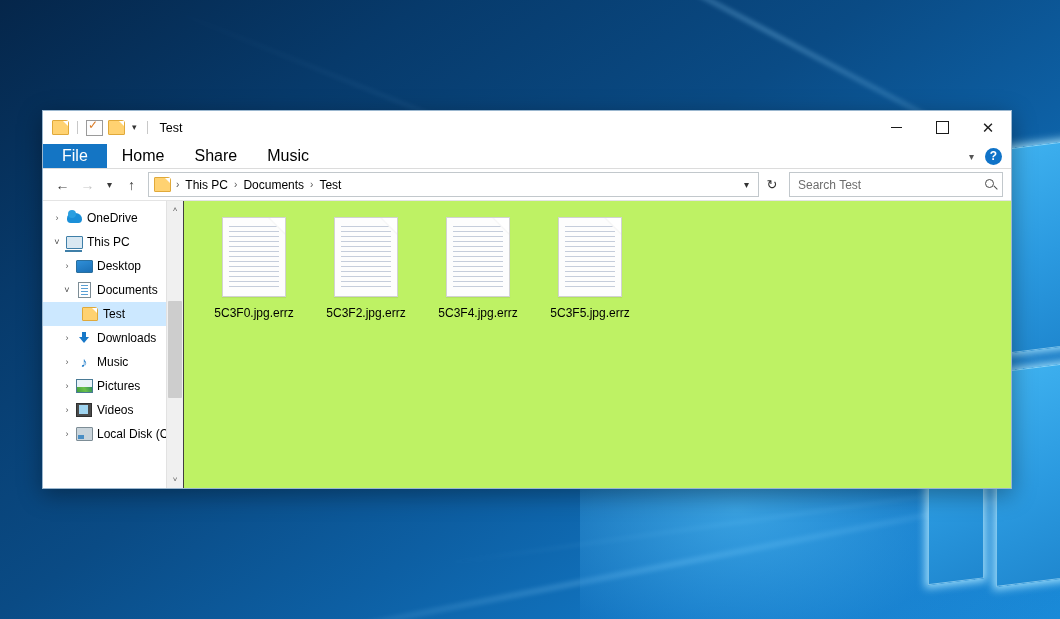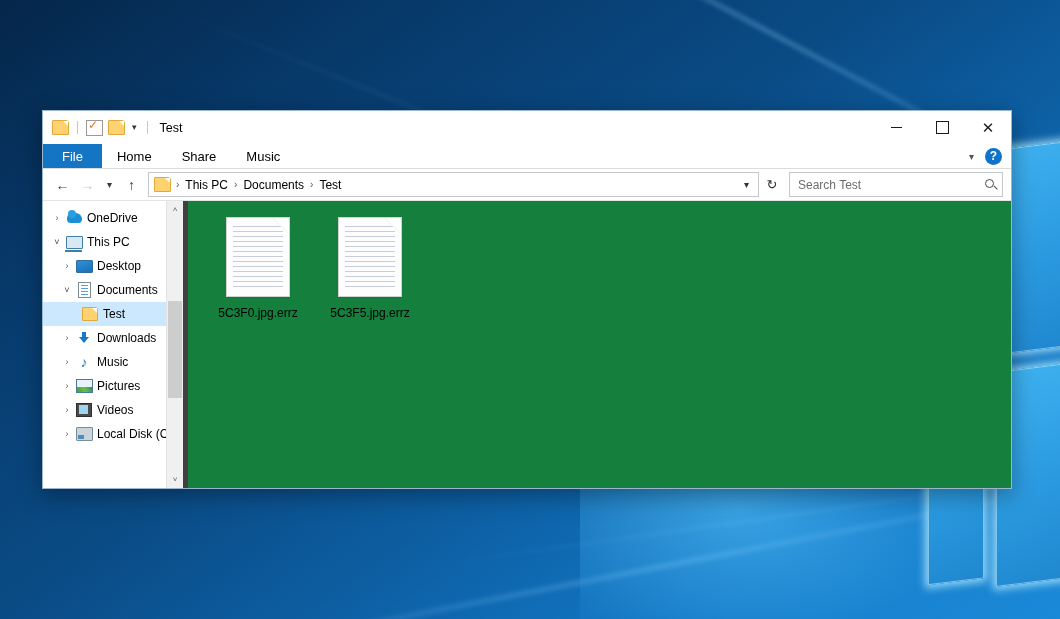--- a/index.html
+++ b/index.html
@@ -159,21 +159,21 @@
     background: #ffffff;
     border-bottom: 1px solid #dcdcdc;
     display: flex;
     align-items: stretch;
     flex: none;
   }
   .tab {
     padding: 0 15px;
     display: flex;
     align-items: center;
-    font-size: 13px;
+    font-size: 16px;
     color: #000;
     cursor: default;
   }
   .tab.file {
     background: #1475c4;
     color: #ffffff;
     padding: 0 19px;
   }
   .ribbon-right {
     margin-left: auto;
@@ -500,22 +500,22 @@
     top: 33%;
     width: 14px;
     height: 38%;
     background: #cdcdcd;
     border-radius: 1px;
   }
 
   
   .content {
     flex: 1;
-    background: #15803d;
-    border-left: 5px solid #404040;
+    background: #bef264;
+    border-left: 1px solid #404040;
     padding: 12px 0 0 14px;
     display: flex;
     flex-wrap: wrap;
     align-content: flex-start;
     min-width: 0;
     overflow: hidden;
   }
   .fileitem {
     width: 112px;
     height: 118px;
@@ -807,22 +807,38 @@
         <div class="fileitem">
           <div class="doc-icon">
             <div class="lines"></div>
               <div class="fold-line"></div>
               <div class="fold"></div>
           </div>
           <div class="fname">5C3F0.jpg.errz</div>
         </div>
 
 
-
-
+        <div class="fileitem">
+          <div class="doc-icon">
+            <div class="lines"></div>
+              <div class="fold-line"></div>
+              <div class="fold"></div>
+          </div>
+          <div class="fname">5C3F2.jpg.errz</div>
+        </div>
+
+
+        <div class="fileitem">
+          <div class="doc-icon">
+            <div class="lines"></div>
+              <div class="fold-line"></div>
+              <div class="fold"></div>
+          </div>
+          <div class="fname">5C3F4.jpg.errz</div>
+        </div>
 
         <div class="fileitem">
           <div class="doc-icon">
             <div class="lines"></div>
               <div class="fold-line"></div>
               <div class="fold"></div>
           </div>
           <div class="fname">5C3F5.jpg.errz</div>
         </div>
 

